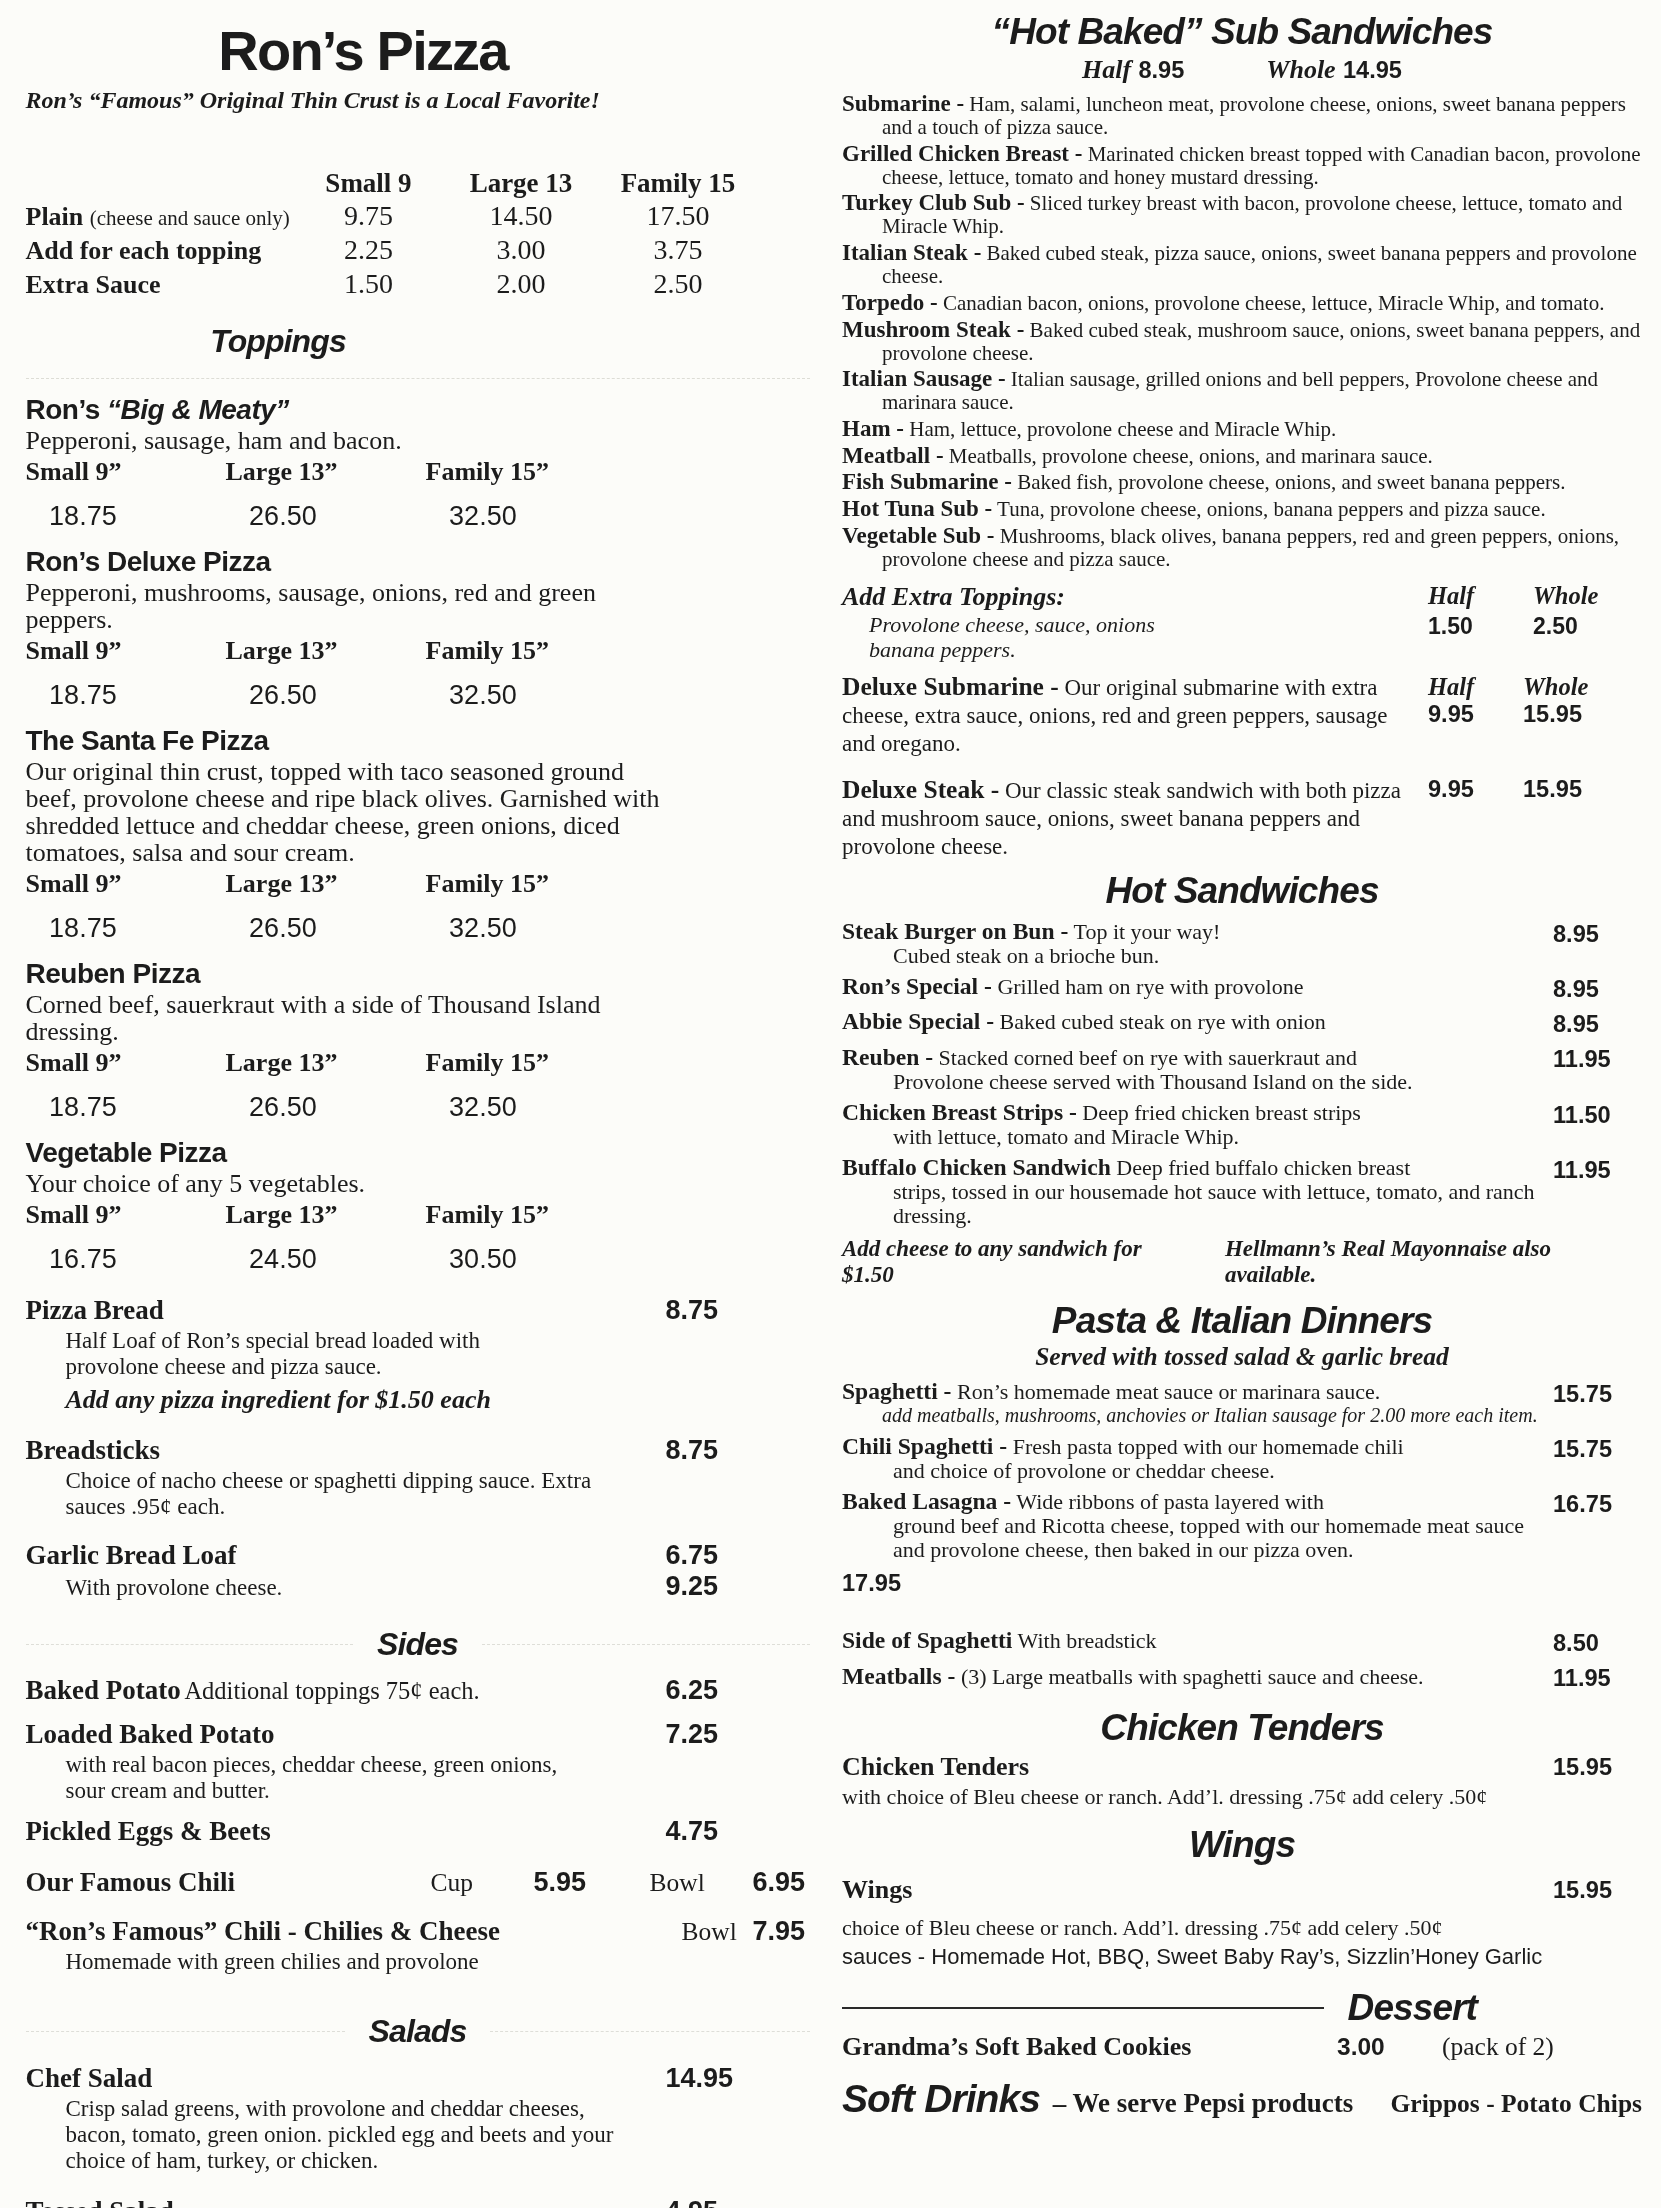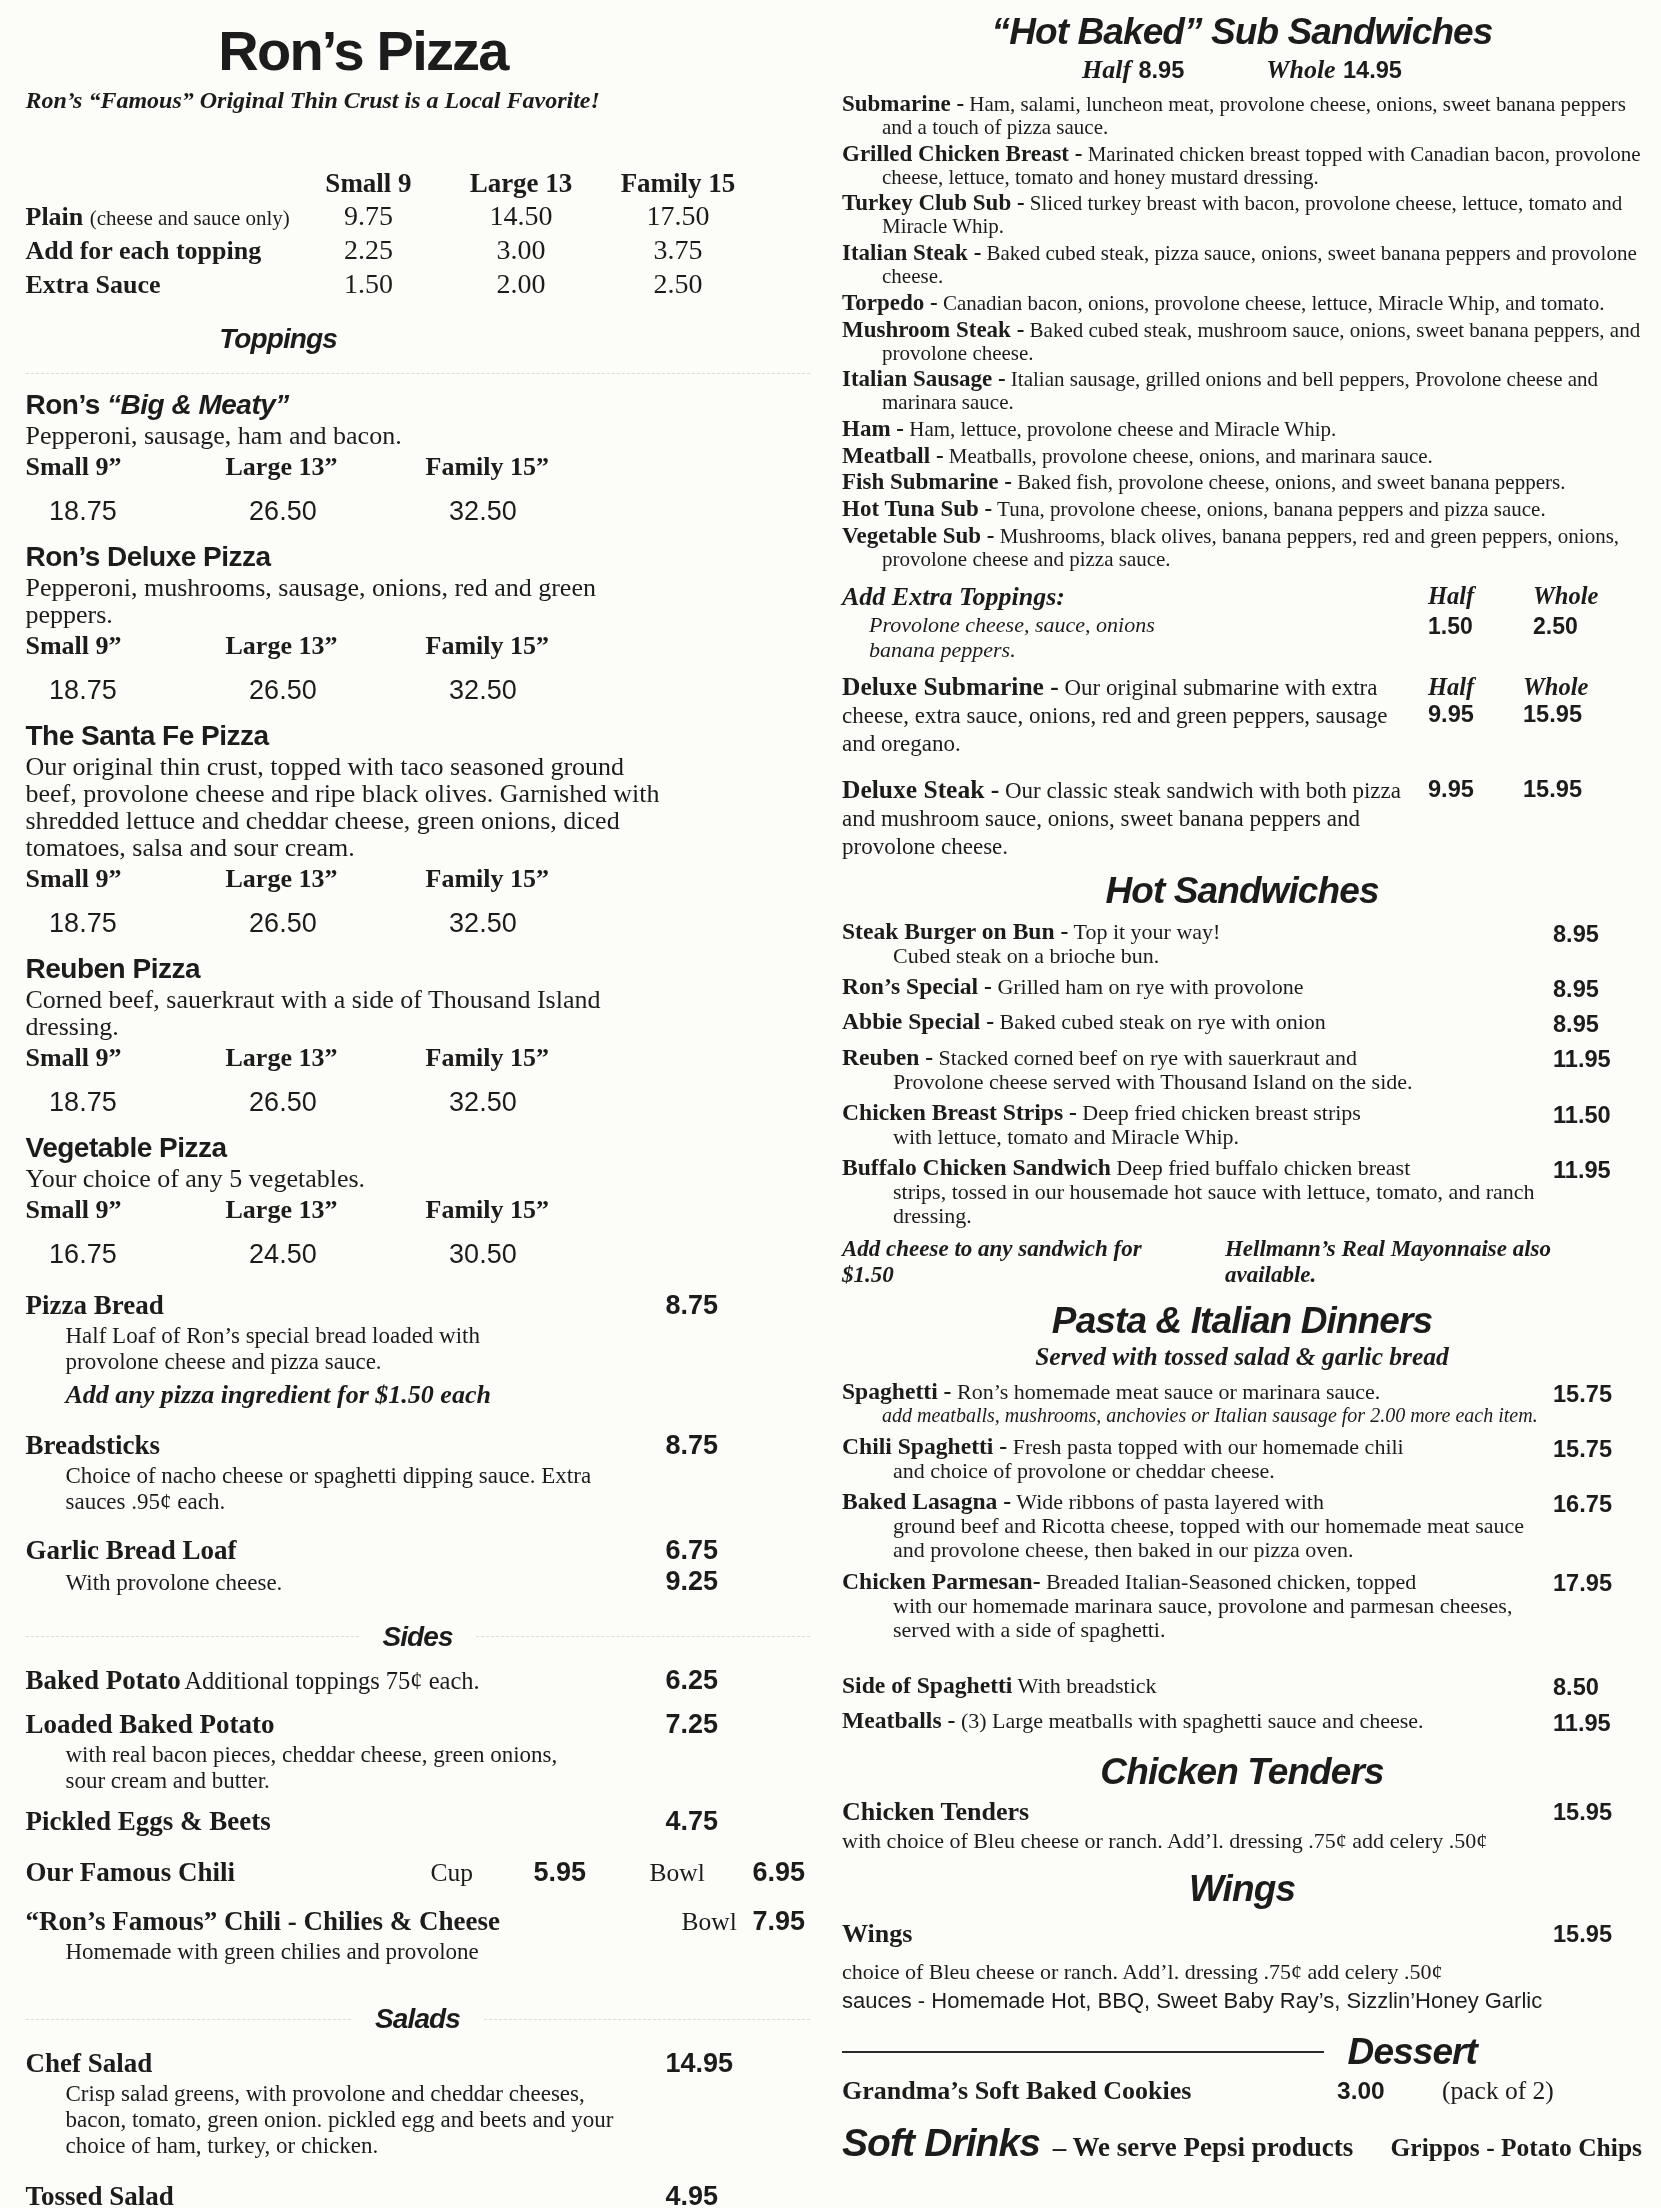--- a/index.html
+++ b/index.html
@@ -2,21 +2,21 @@
 <html style="font-size:14.5px"><head>
 <meta charset="utf-8">
 <style>
   html,body{margin:0;padding:0;background:#e8e8e4;}
   .page{position:relative;width:1662px;height:2208px;background:#fcfcf9;color:#1c1c1c;overflow:hidden;
         font-family:"Liberation Serif",serif;}
   .col{position:absolute;top:0;}
   .col-left{left:25.5px;top:18px;width:784px;}
   .col-right{left:842px;top:11px;width:800px;}
   .sec-head{font-family:"Liberation Sans",sans-serif;font-weight:bold;font-style:italic;
-            font-size:28px;text-align:center;letter-spacing:-0.9px;}
+            font-size:32px;text-align:center;letter-spacing:-0.9px;}
   .scan-rule{border:none;border-top:1.8px dashed #ddddd6;margin:12.7px 0 0;}
 
   
   .title{font-family:"Liberation Sans",sans-serif;font-weight:bold;font-size:56px;
          letter-spacing:-1.8px;text-align:center;margin:0 109px 3.6px 0;}
   .tagline{font-weight:bold;font-style:italic;font-size:24px;margin:0 0 12.7px 0;}
 
   .bt-grid{display:grid;grid-template-columns:268px 150px 155px 159px;align-items:baseline;}
   .bt-head{font-weight:bold;font-size:27px;text-align:center;margin-top:42px;}
   .bt-label{font-weight:bold;font-size:26px;text-align:left;}
@@ -525,25 +525,20 @@
       </div>
         <div class="r-item">
         <div class="r-main">
           <p class="hang"><b>Baked Lasagna -</b> <span>Wide ribbons of pasta layered with</span></p>
           <div class="r-note"></div>
           <div class="r-sub">ground beef and Ricotta cheese, topped with our homemade meat sauce and provolone cheese, then baked in our pizza oven.</div>
         </div>
         <div class="r-price">16.75</div>
       </div>
         <div class="r-item">
-        <div class="r-main">
-          <p class="hang"><b>Chicken Parmesan-</b> <span>Breaded Italian-Seasoned chicken, topped</span></p>
-          <div class="r-note"></div>
-          <div class="r-sub">with our homemade marinara sauce, provolone and parmesan cheeses, served with a side of spaghetti.</div>
-        </div>
         <div class="r-price">17.95</div>
       </div>
         <div class="r-item">
         <div class="r-main">
           <p class="hang"><b>Side of Spaghetti</b> <span>With breadstick</span></p>
           <div class="r-note"></div>
           <div class="r-sub"></div>
         </div>
         <div class="r-price">8.50</div>
       </div>

